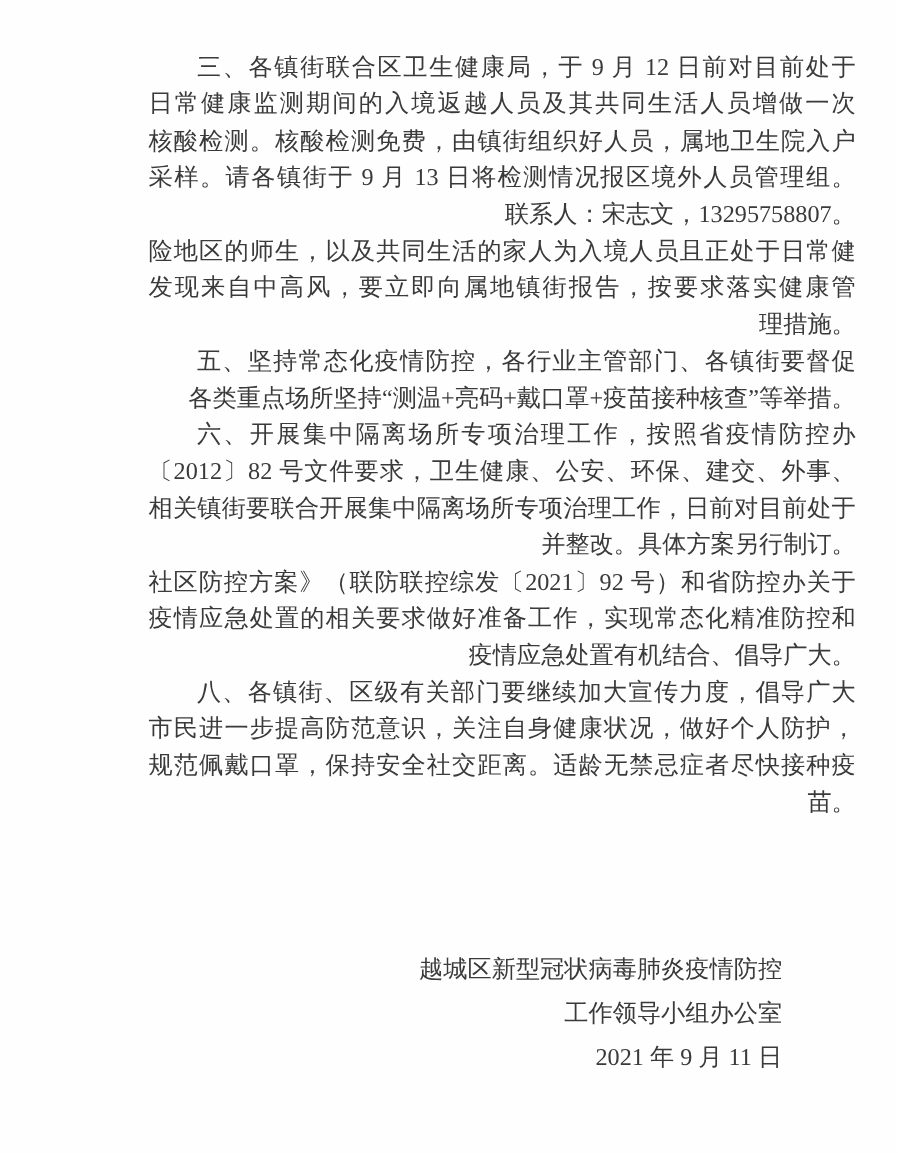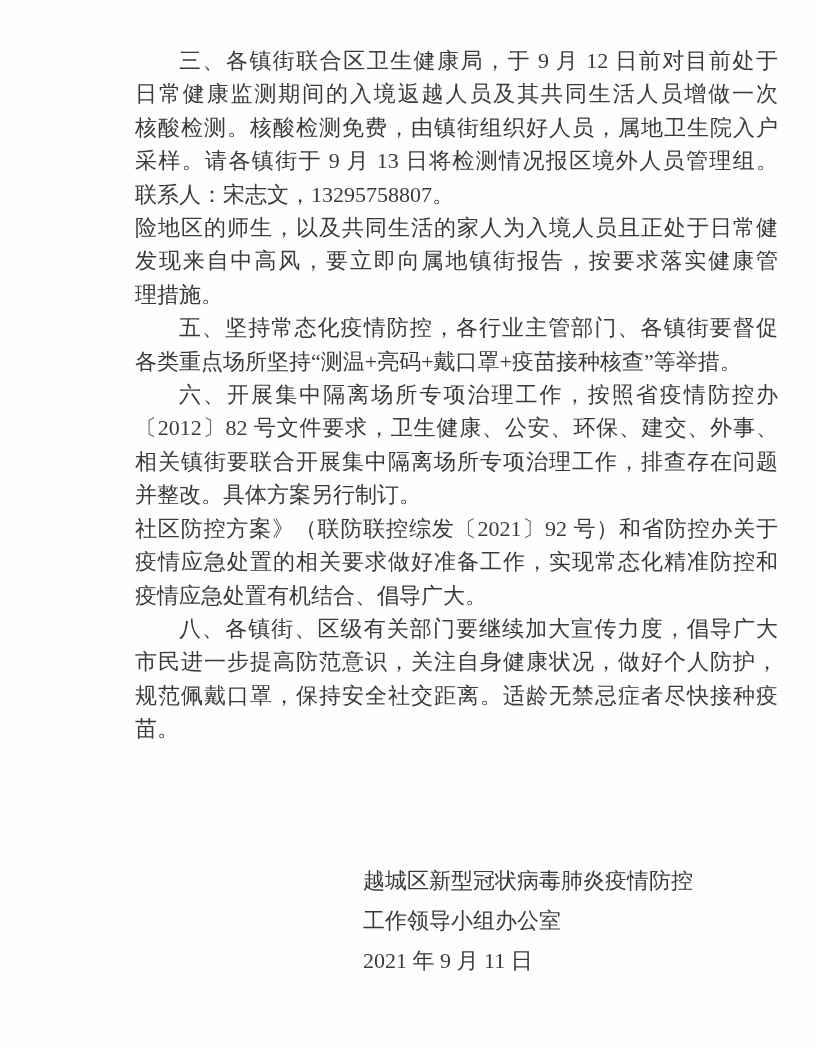--- a/index.html
+++ b/index.html
@@ -31,32 +31,32 @@
   }
   .line {
     text-align: justify;
     text-align-last: justify;
     white-space: normal;
   }
   .line.first {
     text-indent: 2em;
   }
   .line.last {
-    text-align: left;
+    text-align: right;
     text-align-last: auto;
     font-family: Liberation Serif, serif;
   }
   .signature {
     position: absolute;
     left: 363px;
     top: 861px;
     width: 348px;
     font-size: 22px;
     line-height: 40px;
-    text-align: left;
+    text-align: right;
   }
   .sig-line {
     white-space: nowrap;
   }
 </style>
 </head>
 <body>
 
 <div class="page">
   <div class="doc-body" id="doc-body">
@@ -72,21 +72,21 @@
         <div class="line">发现来自中高风，要立即向属地镇街报告，按要求落实健康管</div>
         <div class="line last">理措施。</div>
       </div>
       <div class="paragraph">
         <div class="line first">五、坚持常态化疫情防控，各行业主管部门、各镇街要督促</div>
         <div class="line last">各类重点场所坚持“测温+亮码+戴口罩+疫苗接种核查”等举措。</div>
       </div>
       <div class="paragraph">
         <div class="line first">六、开展集中隔离场所专项治理工作，按照省疫情防控办</div>
         <div class="line">〔2012〕82 号文件要求，卫生健康、公安、环保、建交、外事、</div>
-        <div class="line">相关镇街要联合开展集中隔离场所专项治理工作，排查存在问题</div>
+        <div class="line">相关镇街要联合开展集中隔离场所专项治理工作，日前对目前处于</div>
         <div class="line last">并整改。具体方案另行制订。</div>
       </div>
       <div class="paragraph">
         <div class="line">社区防控方案》（联防联控综发〔2021〕92 号）和省防控办关于</div>
         <div class="line">疫情应急处置的相关要求做好准备工作，实现常态化精准防控和</div>
         <div class="line last">疫情应急处置有机结合、倡导广大。</div>
       </div>
       <div class="paragraph">
         <div class="line first">八、各镇街、区级有关部门要继续加大宣传力度，倡导广大</div>
         <div class="line">市民进一步提高防范意识，关注自身健康状况，做好个人防护，</div>

